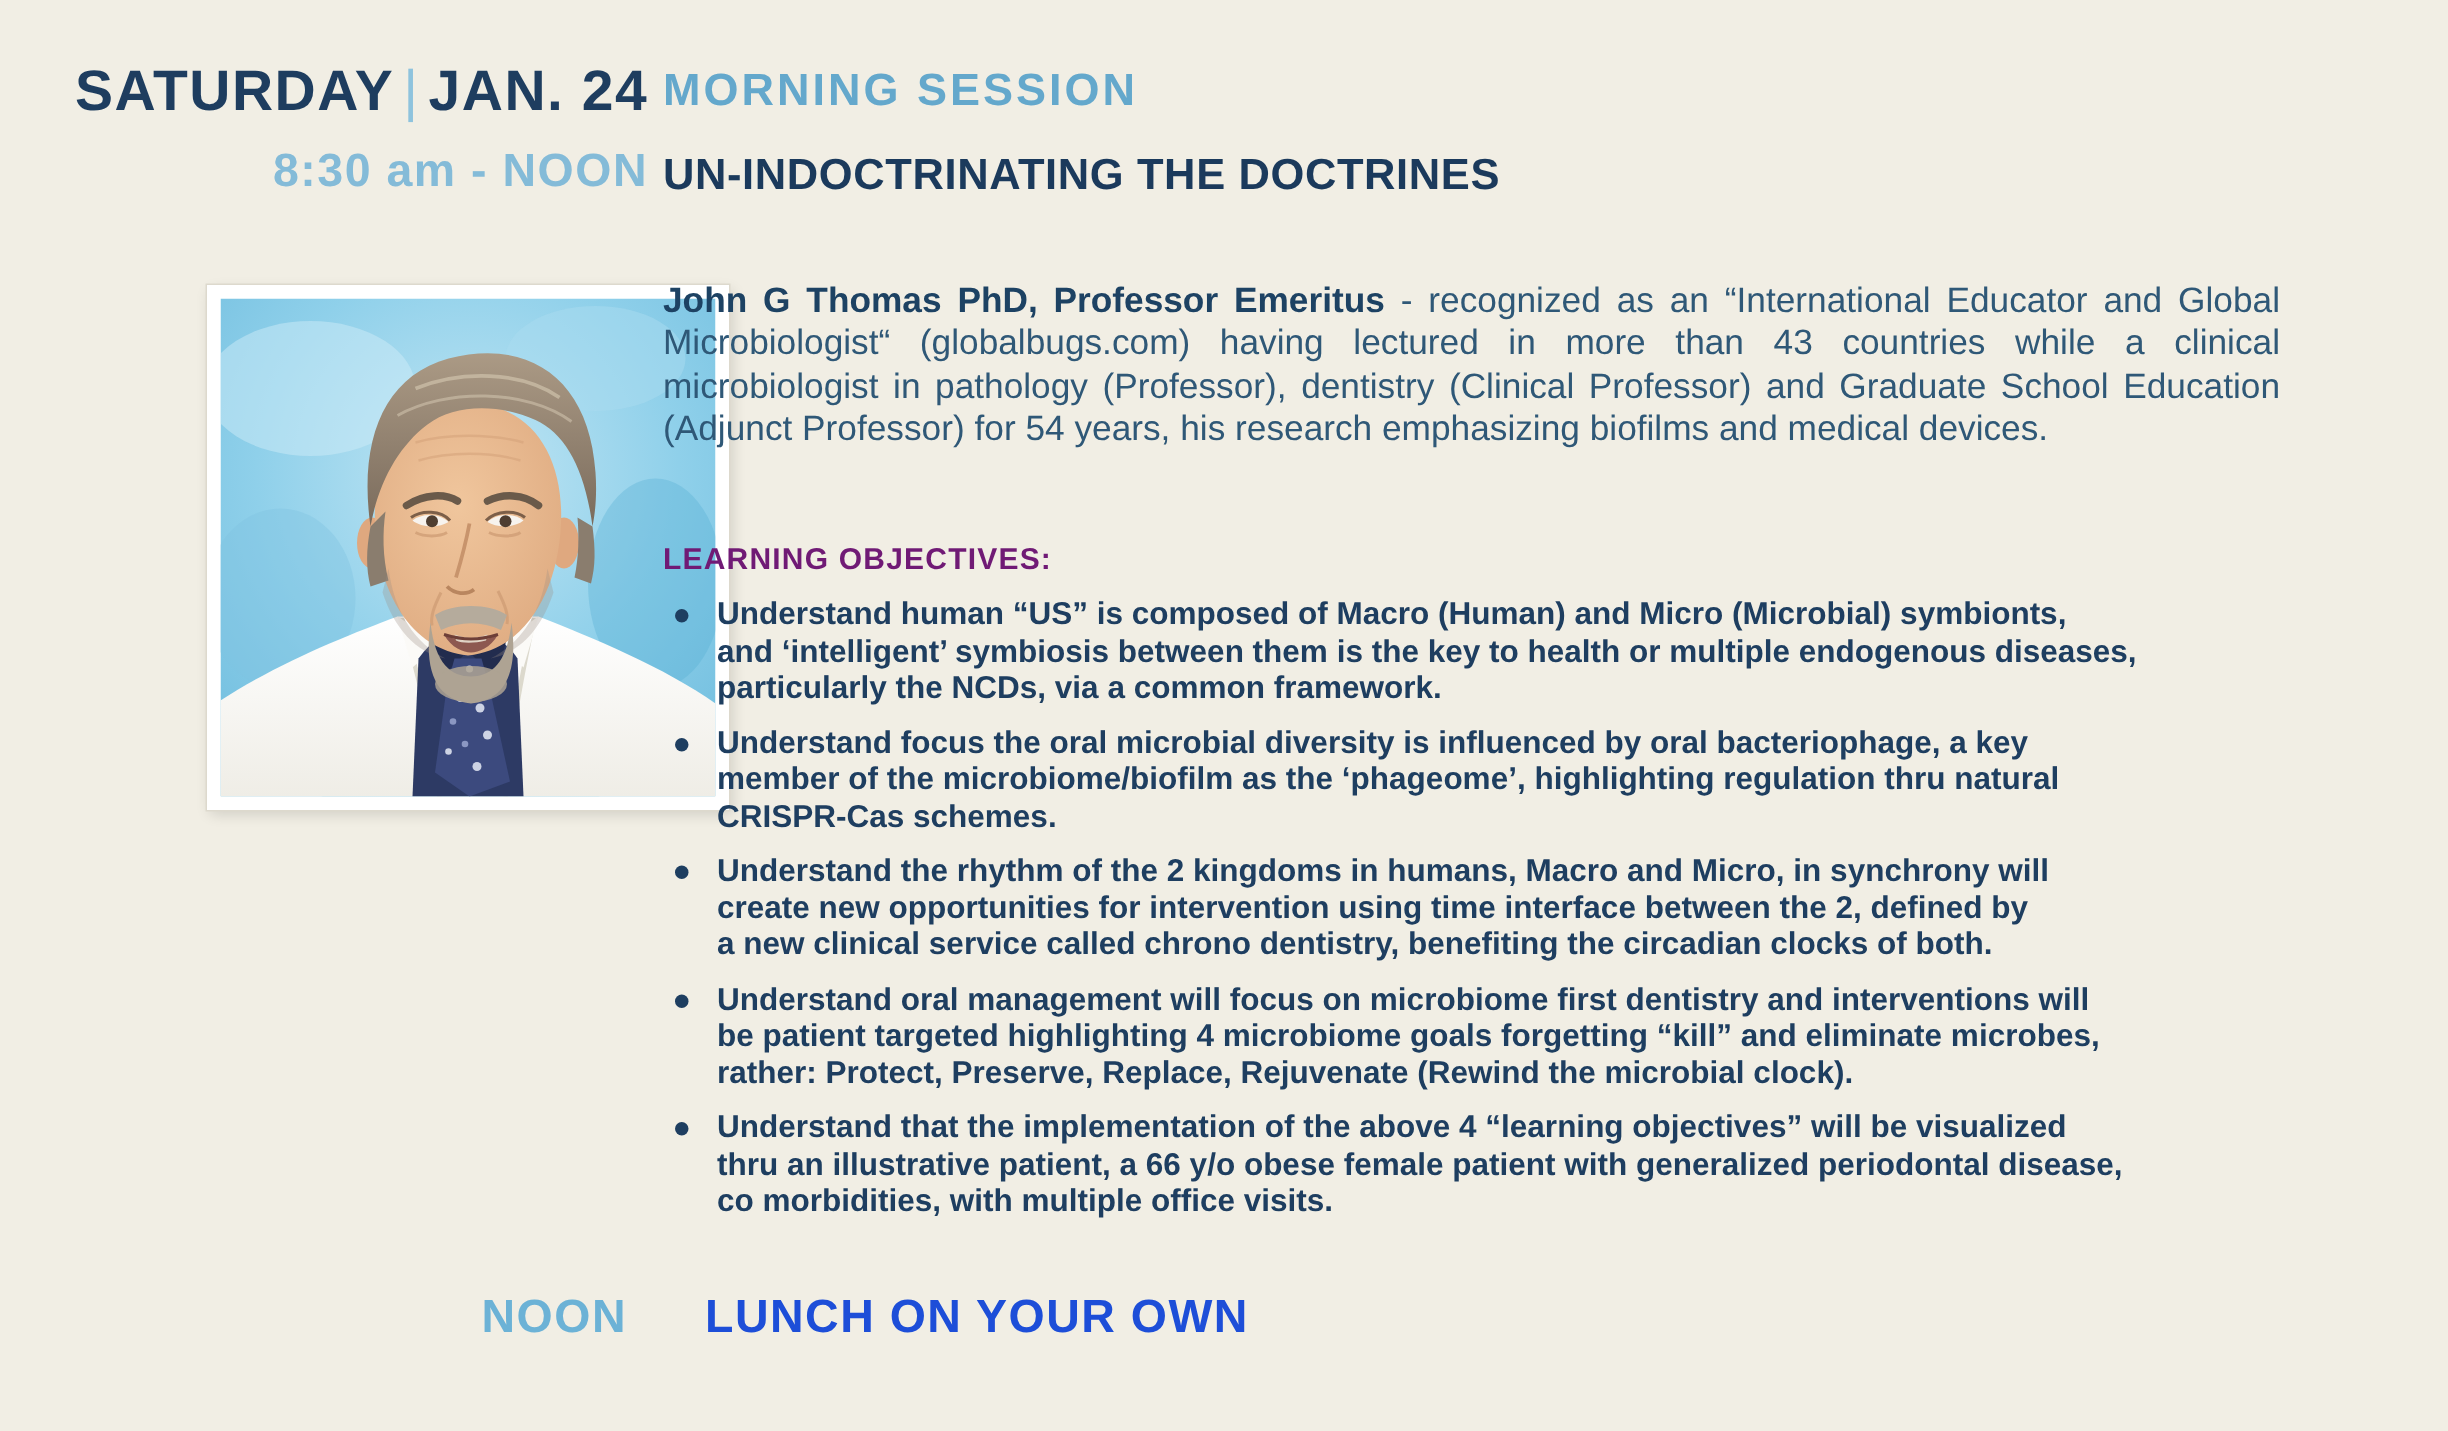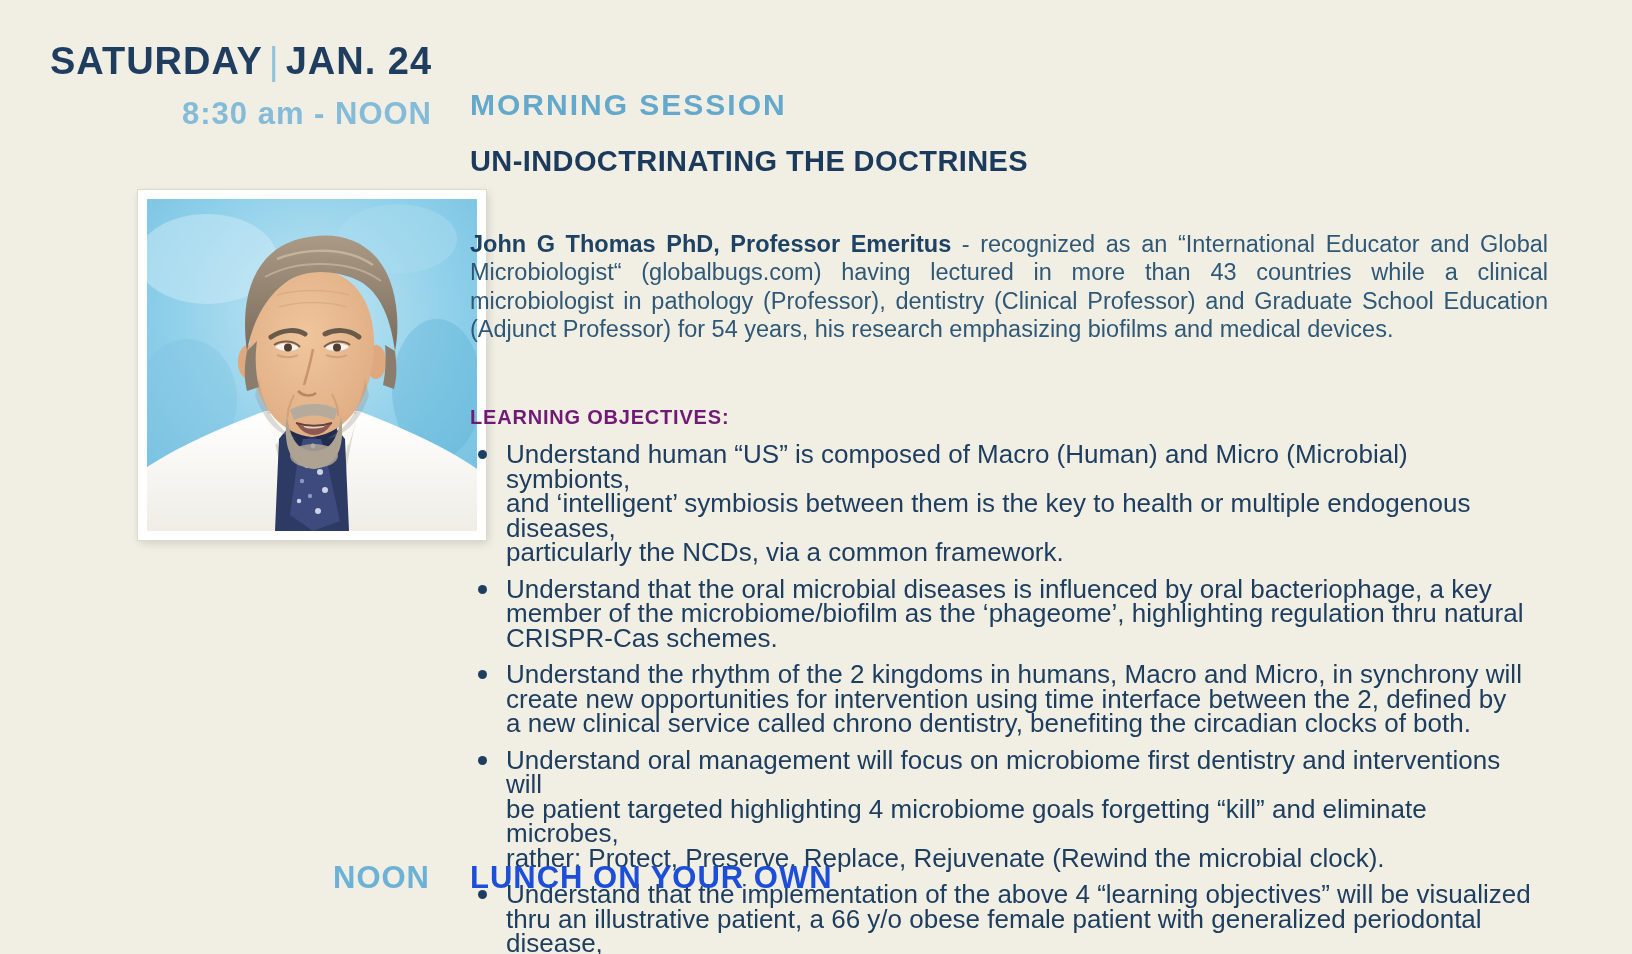--- a/index.html
+++ b/index.html
@@ -33,21 +33,21 @@
     color:#84bbd8;white-space:nowrap;
   }
   .photo-frame{
     position:absolute;left:88px;top:190px;
     background:#ffffff;padding:9px;
     box-shadow:0 0 0 1px #ddd9cd, 2px 3px 9px rgba(0,0,0,.14);
   }
   .photo-frame svg{display:block;}
   
   .right-col{
-    position:absolute;left:470px;top:0;width:1080px;height:711px;margin-top:44px;
+    position:absolute;left:442px;top:0;width:1080px;height:711px;
   }
   .session-label{
     position:absolute;top:44px;left:0;
     font-size:30px;font-weight:800;letter-spacing:2px;
     color:#64a8cc;white-space:nowrap;
   }
   .session-title{
     position:absolute;top:97px;left:0;margin:0;
     font-size:29px;font-weight:800;letter-spacing:.4px;
     line-height:41px;color:#1b3a5c;white-space:nowrap;
@@ -71,26 +71,26 @@
   }
   .objective{
     position:relative;padding-left:30px;margin-bottom:12px;
   }
   .objective .dot{
     position:absolute;left:2px;top:8px;width:9px;height:9px;
     border-radius:50%;background:#1e3e60;
   }
   .objective .obj-text{
     display:block;white-space:pre-line;
-    font-size:26px;font-weight:400;line-height:24.5px;
+    font-size:21px;font-weight:700;line-height:24.5px;
     color:#1e3e60;
   }
   
   .noon-label{
-    position:absolute;left:48px;top:860px;width:382px;text-align:right;
+    position:absolute;left:36px;top:860px;width:382px;text-align:right;
     font-size:31px;font-weight:800;letter-spacing:1px;color:#6cb2d6;
   }
   .lunch-label{
     position:absolute;left:470px;top:860px;
     font-size:31px;font-weight:800;letter-spacing:1px;color:#1d4ed8;
     white-space:nowrap;
   }
 </style>
 </head>
 <body>
@@ -217,21 +217,21 @@
 
     <div class="objectives" id="objectives">
         <div class="objective">
     <span class="dot"></span>
     <span class="obj-text">Understand human “US” is composed of Macro (Human) and Micro (Microbial) symbionts,
 and ‘intelligent’ symbiosis between them is the key to health or multiple endogenous diseases,
 particularly the NCDs, via a common framework.</span>
   </div>
         <div class="objective">
     <span class="dot"></span>
-    <span class="obj-text">Understand that the oral microbial diseases is influenced by oral bacteriophage, a key
+    <span class="obj-text">Understand focus the oral microbial diversity is influenced by oral bacteriophage, a key
 member of the microbiome/biofilm as the ‘phageome’, highlighting regulation thru natural
 CRISPR-Cas schemes.</span>
   </div>
         <div class="objective">
     <span class="dot"></span>
     <span class="obj-text">Understand the rhythm of the 2 kingdoms in humans, Macro and Micro, in synchrony will
 create new opportunities for intervention using time interface between the 2, defined by
 a new clinical service called chrono dentistry, benefiting the circadian clocks of both.</span>
   </div>
         <div class="objective">

